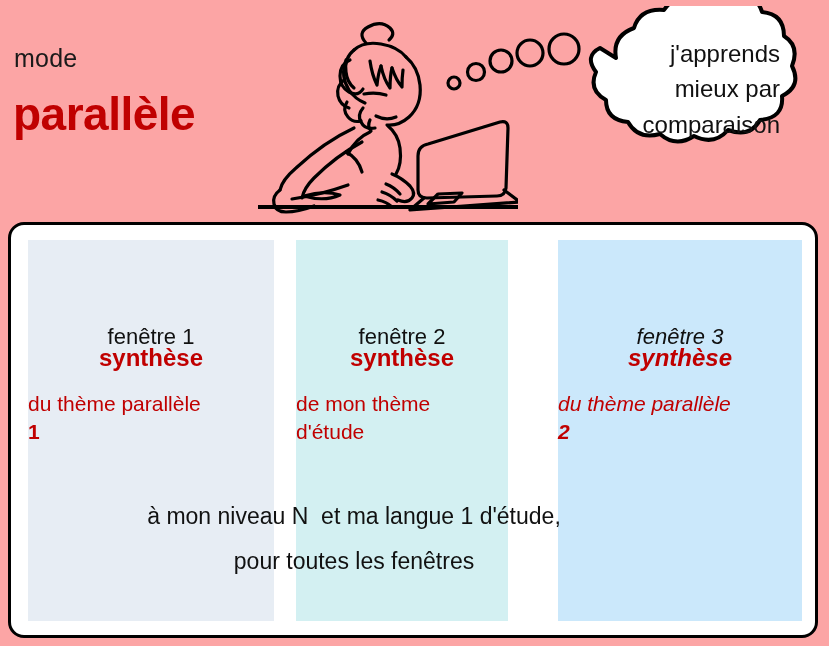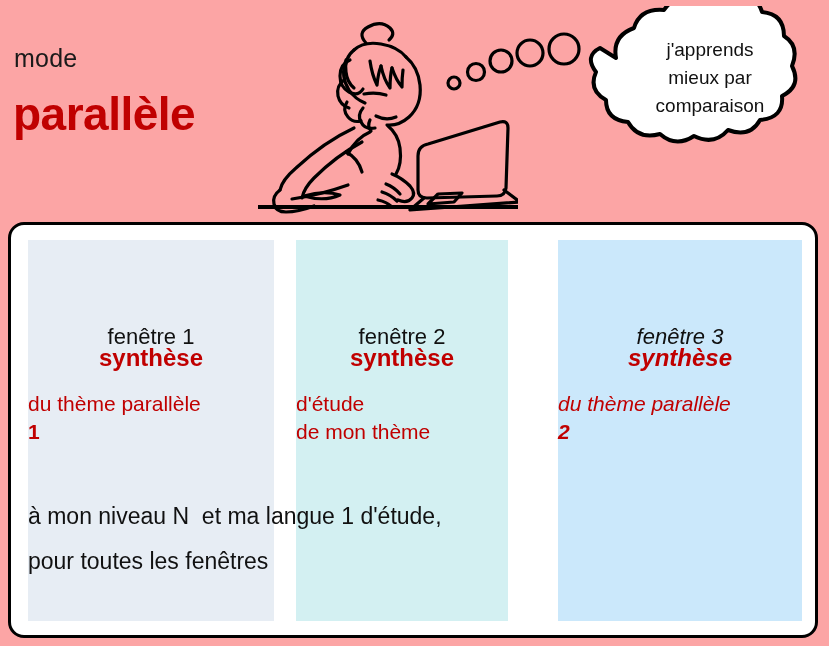--- a/index.html
+++ b/index.html
@@ -59,25 +59,25 @@
   
   .cloud {
     position: absolute;
     left: 556px;
     top: 6px;
     width: 268px;
     height: 168px;
   }
   .cloud-text {
     position: absolute;
-    left: 620px;
+    left: 600px;
     top: 36px;
     width: 180px;
-    text-align: center;
-    font-size: 19px;
+    text-align: right;
+    font-size: 24px;
     color: #111111;
     line-height: 1.47;
   }
   .cloud-text div { white-space: nowrap; }
 
   
   .main-box {
     position: absolute;
     left: 8px;
     top: 222px;
@@ -134,21 +134,21 @@
     display: block;
   }
   .col-sub .line { display: block; }
 
   
   .caption {
     position: absolute;
     left: 28px;
     top: 494px;
     width: 652px;
-    text-align: left;
+    text-align: center;
     font-size: 23px;
     color: #111111;
     line-height: 1.95;
     pointer-events: none;
   }
   .caption div { white-space: pre; }
 </style>
 </head>
 <body>
 
@@ -260,22 +260,22 @@
     <div class="col-sub">
       <span class="line">du thème parallèle</span>
       <span class="num">1</span>
     </div>
   </div>
 
   <div class="col col-2">
     <div class="col-title">fenêtre 2</div>
     <div class="col-synth">synthèse</div>
     <div class="col-sub">
+      <span class="line">de mon thème</span>
       <span class="line">d'étude</span>
-      <span class="line">de mon thème</span>
     </div>
   </div>
 
   <div class="col col-3">
     <div class="col-title">fenêtre 3</div>
     <div class="col-synth">synthèse</div>
     <div class="col-sub">
       <span class="line">du thème parallèle</span>
       <span class="num">2</span>
     </div>

